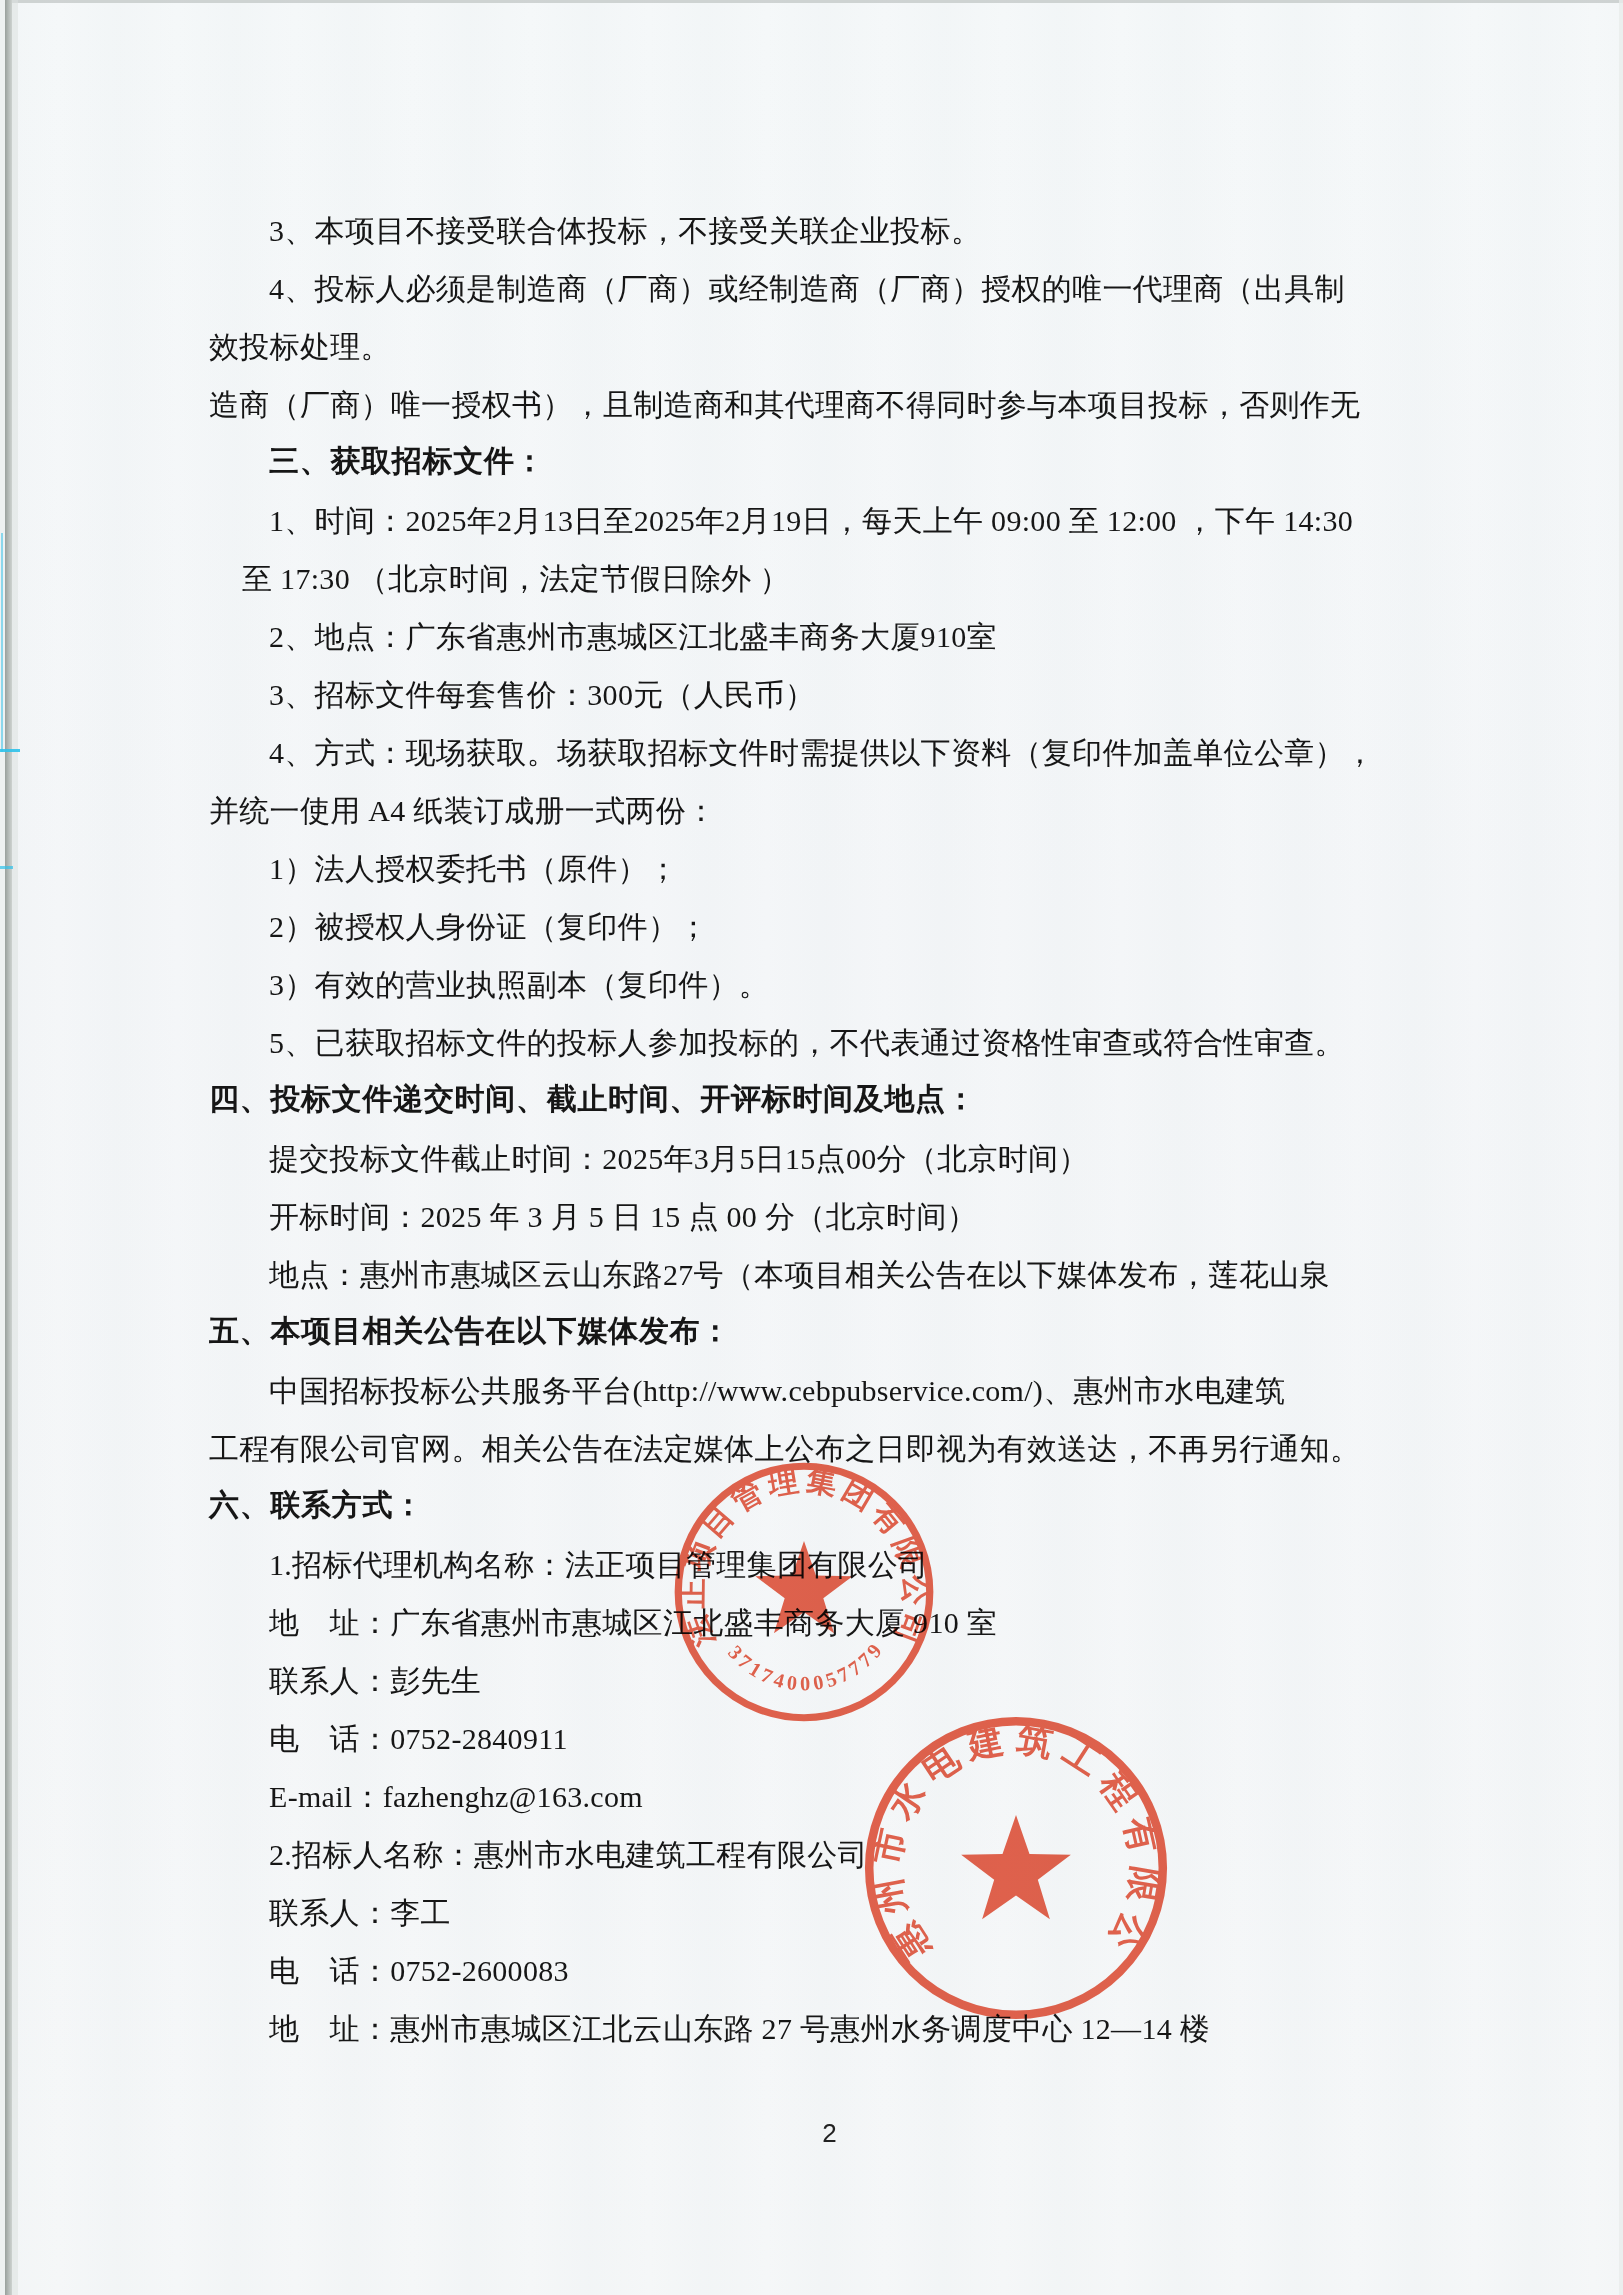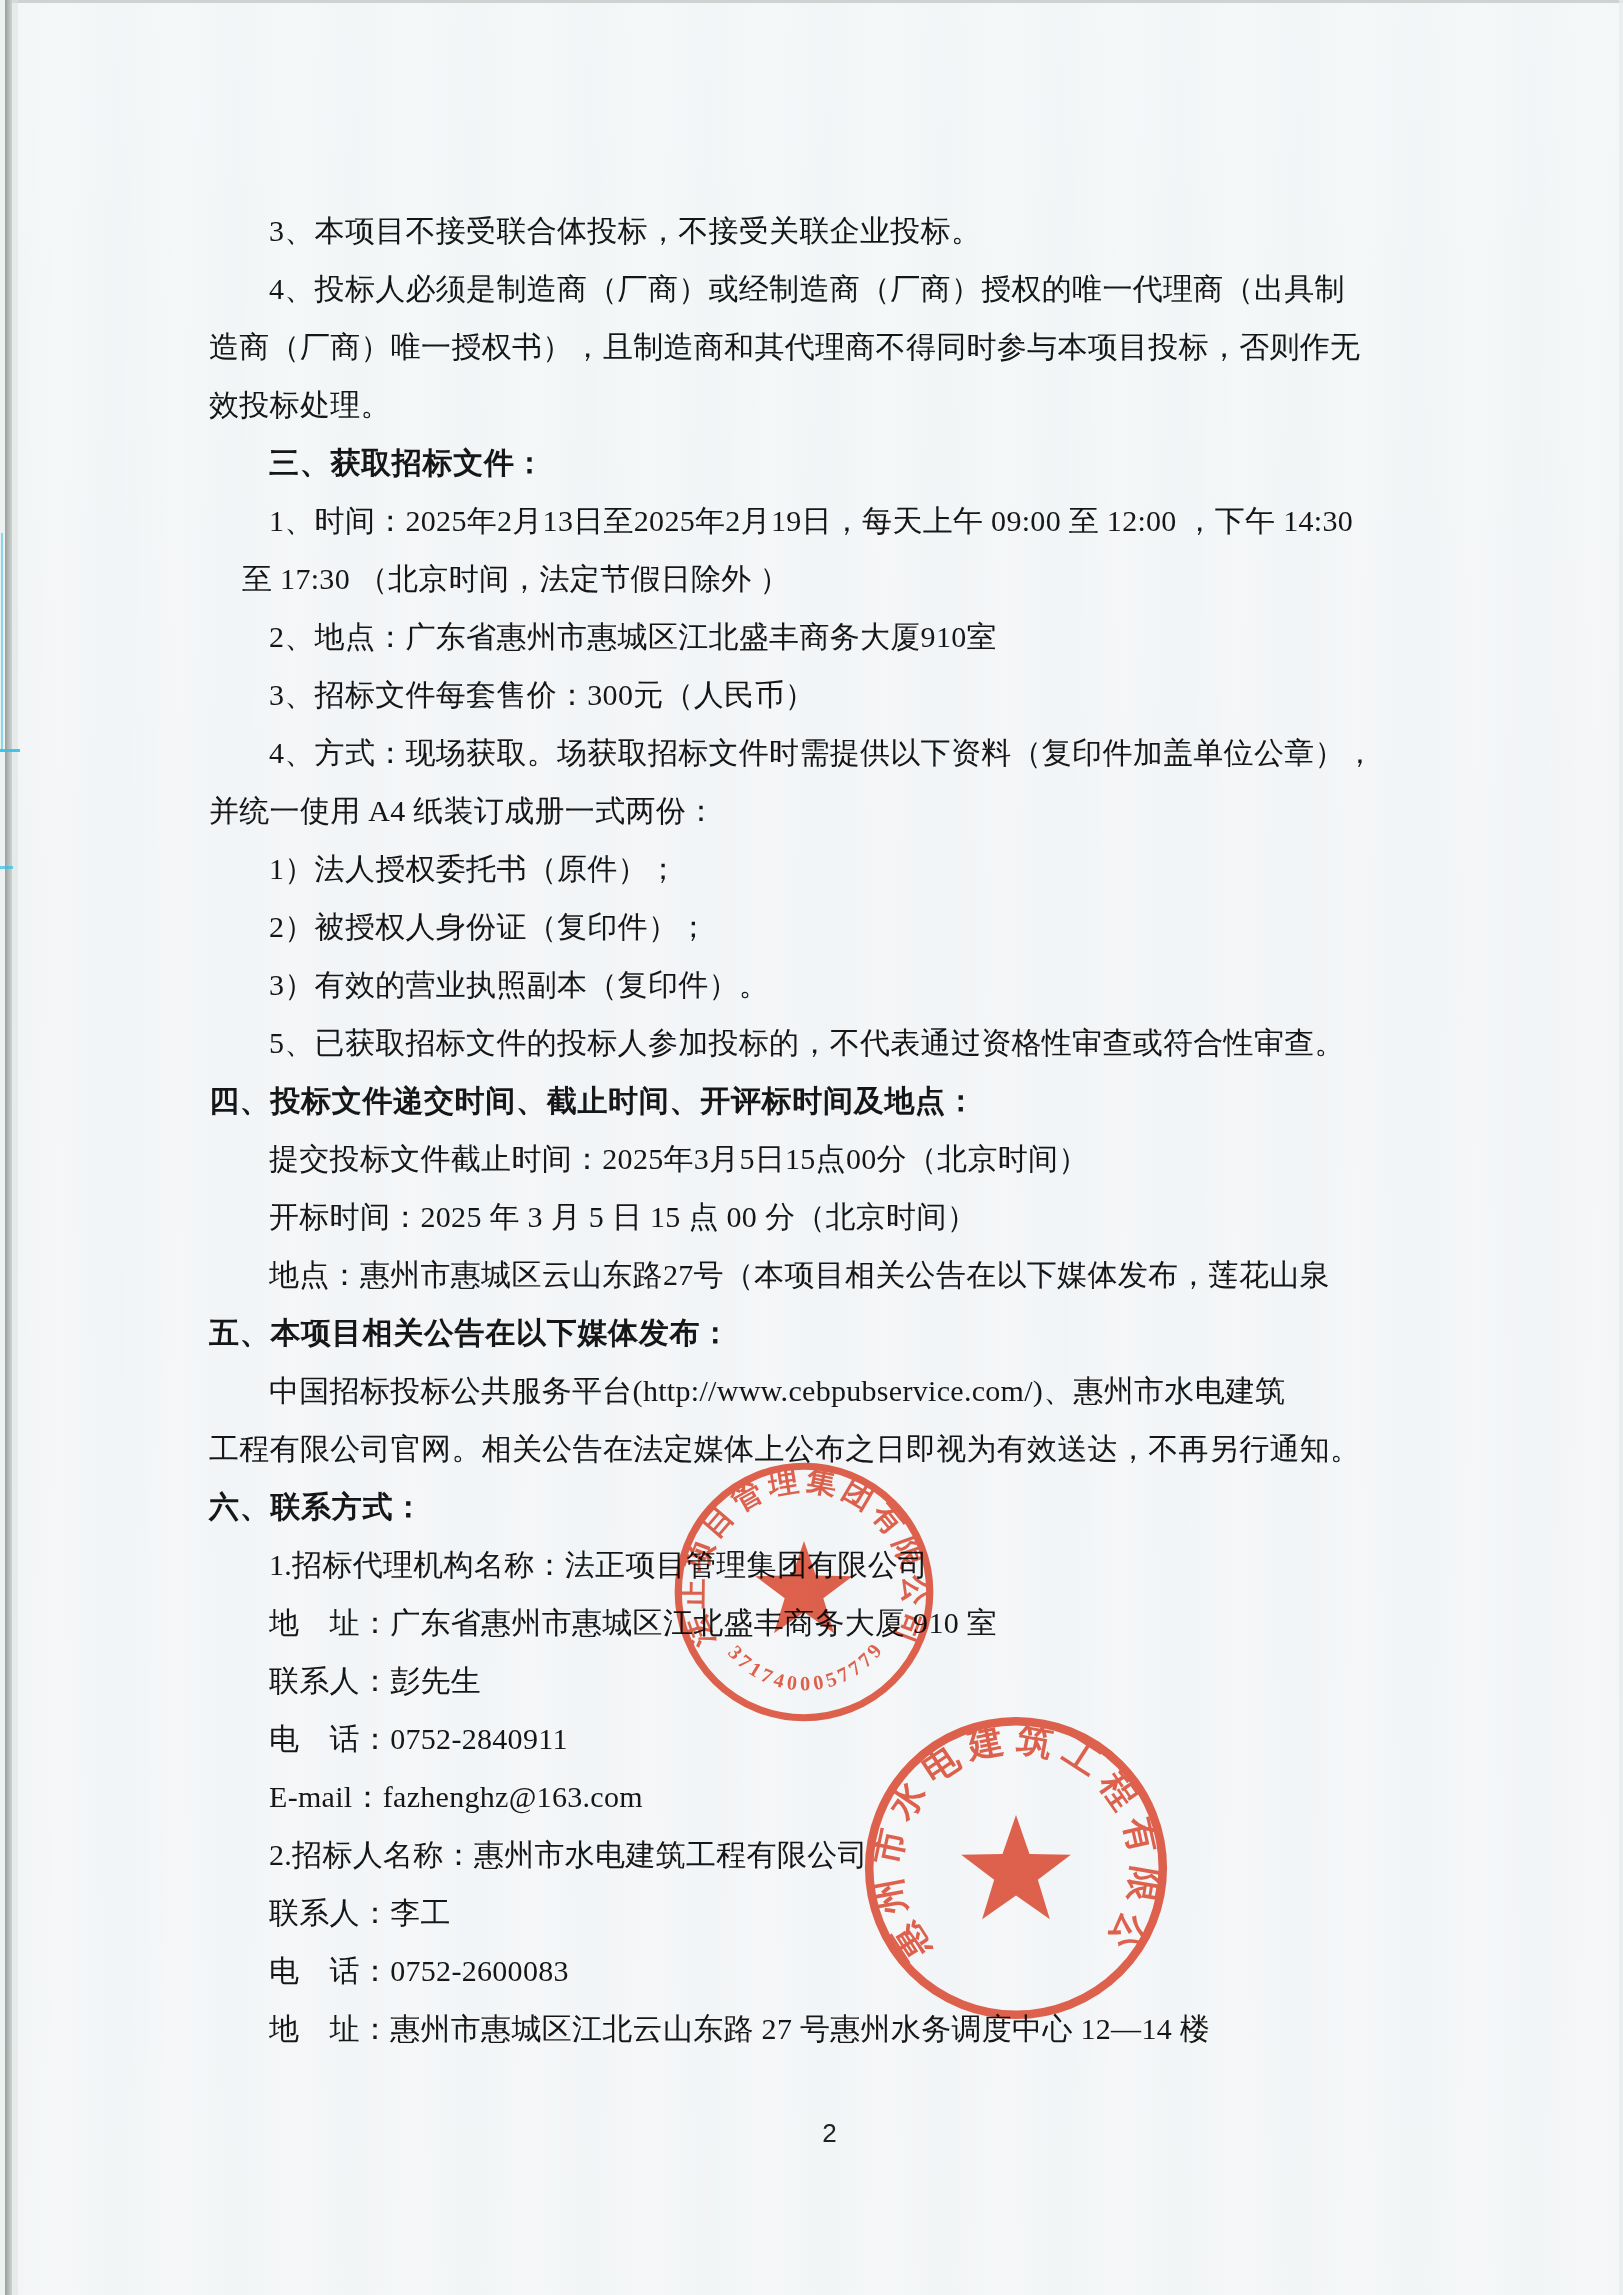--- a/index.html
+++ b/index.html
@@ -25,21 +25,21 @@
   .cyan-d2{position:absolute;left:0;top:866px;width:13px;height:2.6px;background:#2fc2ea;opacity:.7;}
 
   
   .textblock{position:absolute;left:209px;top:202px;width:1211px;}
   .ln{
     font-size:30px;line-height:58px;white-space:nowrap;
     letter-spacing:0.3px;
   }
   .i2{text-indent:60px;}
   .i1{text-indent:33px;}
-  .b{font-family:Liberation Serif, serif;font-weight:700;letter-spacing:0.7px;}
+  .b{font-family:Liberation Mono, monospace;font-weight:700;letter-spacing:0.7px;}
 
   .pagenum{
     position:absolute;left:797px;top:2118px;width:65px;
     text-align:center;font-size:26px;font-family:"Liberation Sans","DejaVu Sans",sans-serif;color:#222;
   }
 
   
   .seal{position:absolute;mix-blend-mode:multiply;opacity:.85;}
   .seal-1{left:673px;top:1461px;}
   .seal-2{left:862px;top:1714px;}
@@ -55,22 +55,22 @@
   <div class="edge-left"></div>
   <div class="edge-left-inner"></div>
   <div class="edge-right"></div>
   <div class="cyan-v"></div>
   <div class="cyan-d1"></div>
   <div class="cyan-d2"></div>
 
   <div class="textblock">
     <div class="ln i2">3、本项目不接受联合体投标，不接受关联企业投标。</div>
     <div class="ln i2">4、投标人必须是制造商（厂商）或经制造商（厂商）授权的唯一代理商（出具制</div>
+    <div class="ln">效投标处理。</div>
     <div class="ln">造商（厂商）唯一授权书），且制造商和其代理商不得同时参与本项目投标，否则作无</div>
-    <div class="ln">效投标处理。</div>
     <div class="ln i2 b">三、获取招标文件：</div>
     <div class="ln i2">1、时间：2025年2月13日至2025年2月19日，每天上午 09:00 至 12:00 ，下午 14:30</div>
     <div class="ln i1">至 17:30 （北京时间，法定节假日除外 ）</div>
     <div class="ln i2">2、地点：广东省惠州市惠城区江北盛丰商务大厦910室</div>
     <div class="ln i2">3、招标文件每套售价：300元（人民币）</div>
     <div class="ln i2">4、方式：现场获取。场获取招标文件时需提供以下资料（复印件加盖单位公章），</div>
     <div class="ln">并统一使用 A4 纸装订成册一式两份：</div>
     <div class="ln i2">1）法人授权委托书（原件）；</div>
     <div class="ln i2">2）被授权人身份证（复印件）；</div>
     <div class="ln i2">3）有效的营业执照副本（复印件）。</div>

